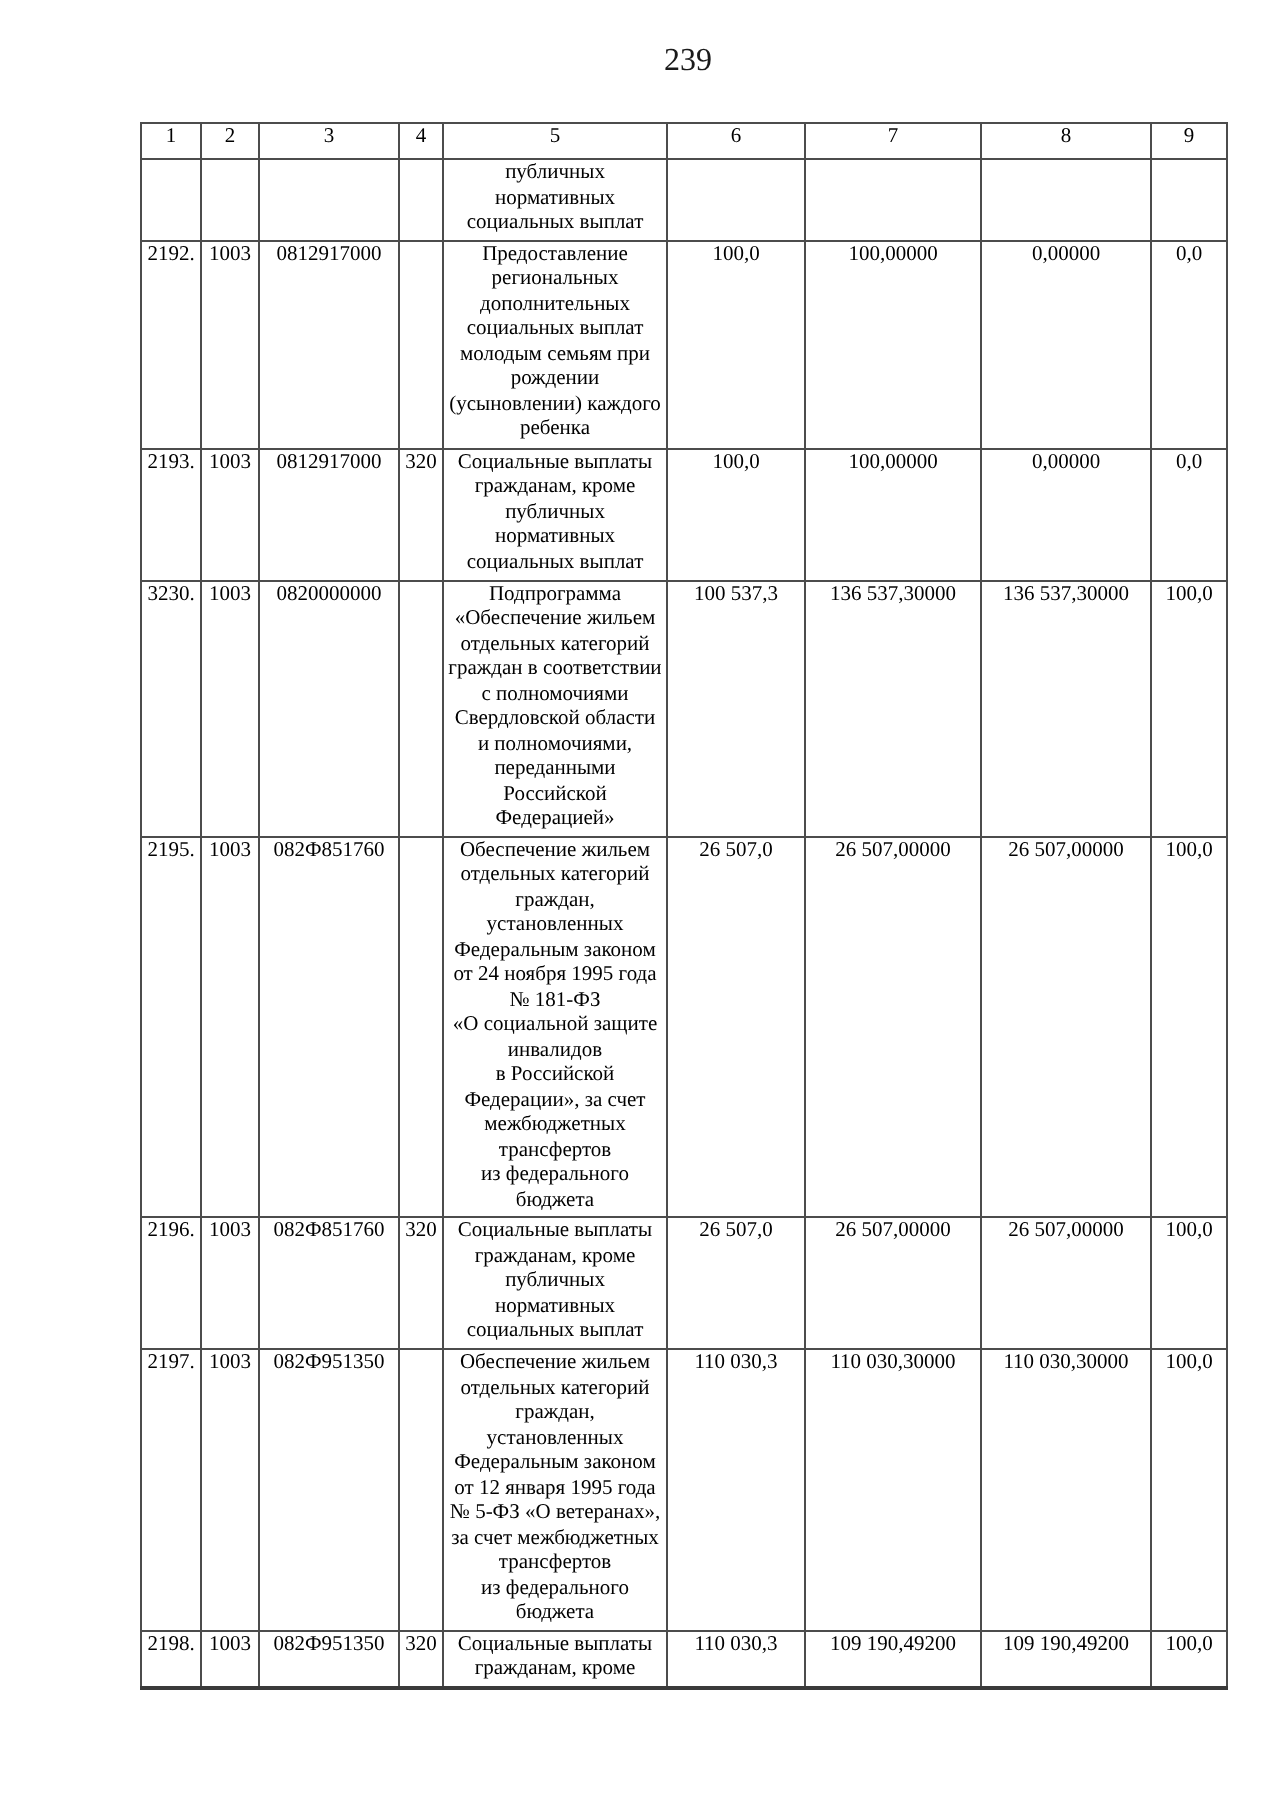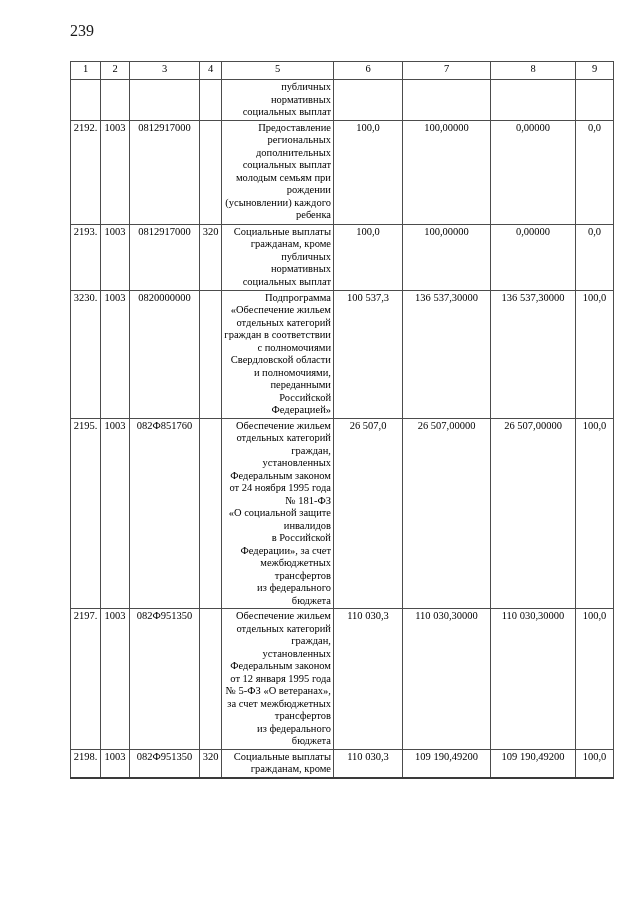--- a/index.html
+++ b/index.html
@@ -14,20 +14,21 @@
     background: #ffffff;
     font-family: "Liberation Serif", "DejaVu Serif", serif;
     color: #000000;
     overflow: hidden;
   }
   .page-number {
     position: absolute;
     top: 22px;
     left: 70px;
     width: 548px;
+    text-align: center;
     font-size: 16px;
     color: #1a1a1a;
   }
   table.budget {
     position: absolute;
     left: 70px;
     top: 61px;
     width: 543px;
     border-collapse: collapse;
     table-layout: fixed;
@@ -43,21 +44,21 @@
     overflow: hidden;
   }
   table.budget tr.last-row td {
     border-bottom: 2px solid #3a3a3a;
   }
   td.num-cell, th.hdr-cell {
     text-align: center;
     white-space: nowrap;
   }
   td.desc-cell {
-    text-align: right;
+    text-align: center;
     white-space: pre-line;
   }
   th.hdr-cell {
     vertical-align: middle;
     height: 15px;
   }
 </style>
 </head>
 <body>
 
@@ -174,20 +175,35 @@
 Федерации», за счет
 межбюджетных
 трансфертов
 из федерального
 бюджета</td>
           <td class="num-cell">26 507,0</td>
           <td class="num-cell">26 507,00000</td>
           <td class="num-cell">26 507,00000</td>
           <td class="num-cell">100,0</td>
         </tr>
+        <tr style="height: 66px;">
+          <td class="num-cell">2196.</td>
+          <td class="num-cell">1003</td>
+          <td class="num-cell">082Ф851760</td>
+          <td class="num-cell">320</td>
+          <td class="desc-cell">Социальные выплаты
+гражданам, кроме
+публичных
+нормативных
+социальных выплат</td>
+          <td class="num-cell">26 507,0</td>
+          <td class="num-cell">26 507,00000</td>
+          <td class="num-cell">26 507,00000</td>
+          <td class="num-cell">100,0</td>
+        </tr>
         <tr style="height: 138px;">
           <td class="num-cell">2197.</td>
           <td class="num-cell">1003</td>
           <td class="num-cell">082Ф951350</td>
           <td class="num-cell"></td>
           <td class="desc-cell">Обеспечение жильем
 отдельных категорий
 граждан,
 установленных
 Федеральным законом

